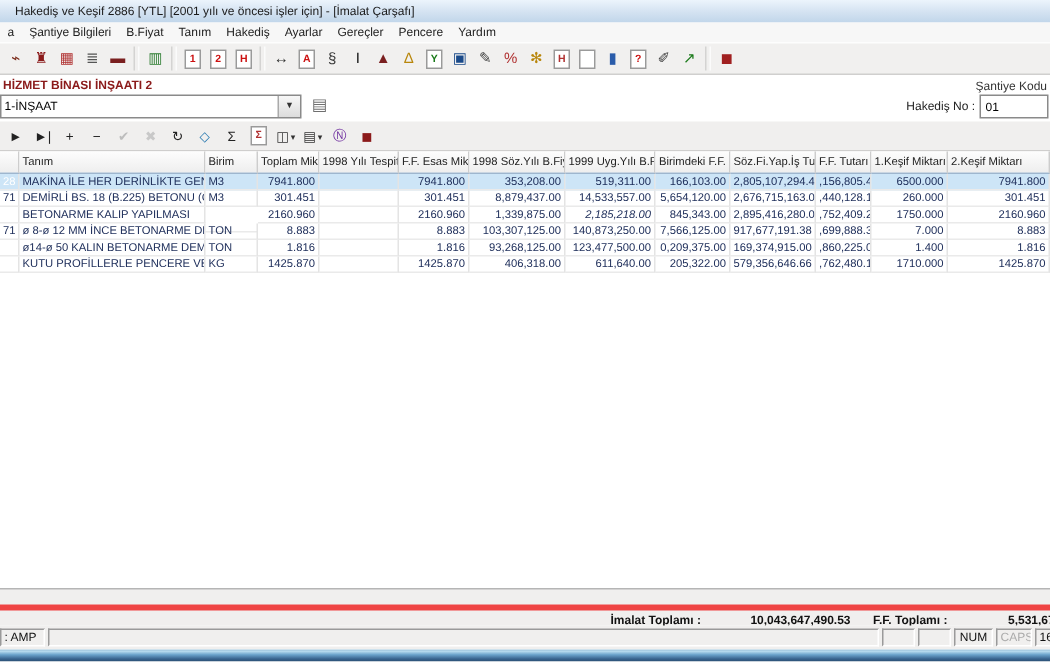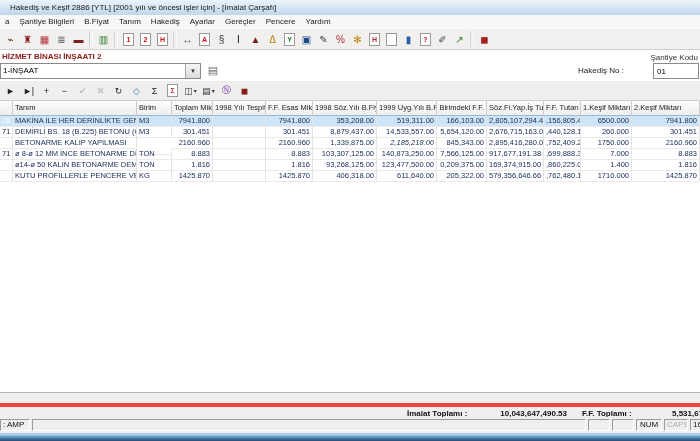--- a/index.html
+++ b/index.html
@@ -26,21 +26,21 @@
   .panel { position:absolute; top:50px; left:0; width:700px; height:20px; background:#fff; }
   .proj { position:absolute; left:2px; top:2px; font-size:8px; font-weight:bold; color:#8b1b1b; white-space:nowrap; }
   .santiye { position:absolute; right:2px; top:3px; font-size:8px; color:#333; white-space:nowrap; }
   .combo { position:absolute; left:0; top:13px; width:201px; height:16px; background:#fff;
     border:1px solid #8a8a8a; font-size:8px; display:flex; }
   .combo .val { flex:1; line-height:14px; padding-left:2px; overflow:hidden; white-space:nowrap; }
   .combo .dd { width:15px; background:linear-gradient(#f7f7f7,#dcdcdc); border-left:1px solid #aaa;
     text-align:center; font-size:6px; line-height:14px; color:#333; }
   .detail-btn { position:absolute; left:205px; top:13px; width:16px; height:16px; font-size:11px;
     color:#6f6f6f; text-align:center; line-height:15px; }
-  .haklabel { position:absolute; left:578px; top:16px; width:72px; text-align:left; font-size:8px; color:#222; }
+  .haklabel { position:absolute; left:578px; top:16px; width:72px; text-align:right; font-size:8px; color:#222; }
   .hakinput { position:absolute; left:653px; top:13px; width:46px; height:16px; background:#fff;
     border:1px solid #8a8a8a; font-size:8px; line-height:14px; padding-left:3px; font-family:"Liberation Sans",sans-serif; }
 
   .navbar { position:absolute; top:81px; left:0; width:700px; height:20px; background:#f0efee;
     border-bottom:1px solid #cfcecd; display:flex; align-items:center; padding-left:3px; }
   .nbtn { min-width:15px; height:16px; display:flex; align-items:center; justify-content:center;
     font-size:9px; margin-right:3px; flex:0 0 auto; }
   .nbtn .gd { display:inline-block; width:11px; height:13px; background:#fff; border:1px solid #9a9a9a;
     font-size:7px; line-height:11px; text-align:center; font-weight:bold; }
   .dda { font-size:6px; margin-left:1px; color:#333; }

